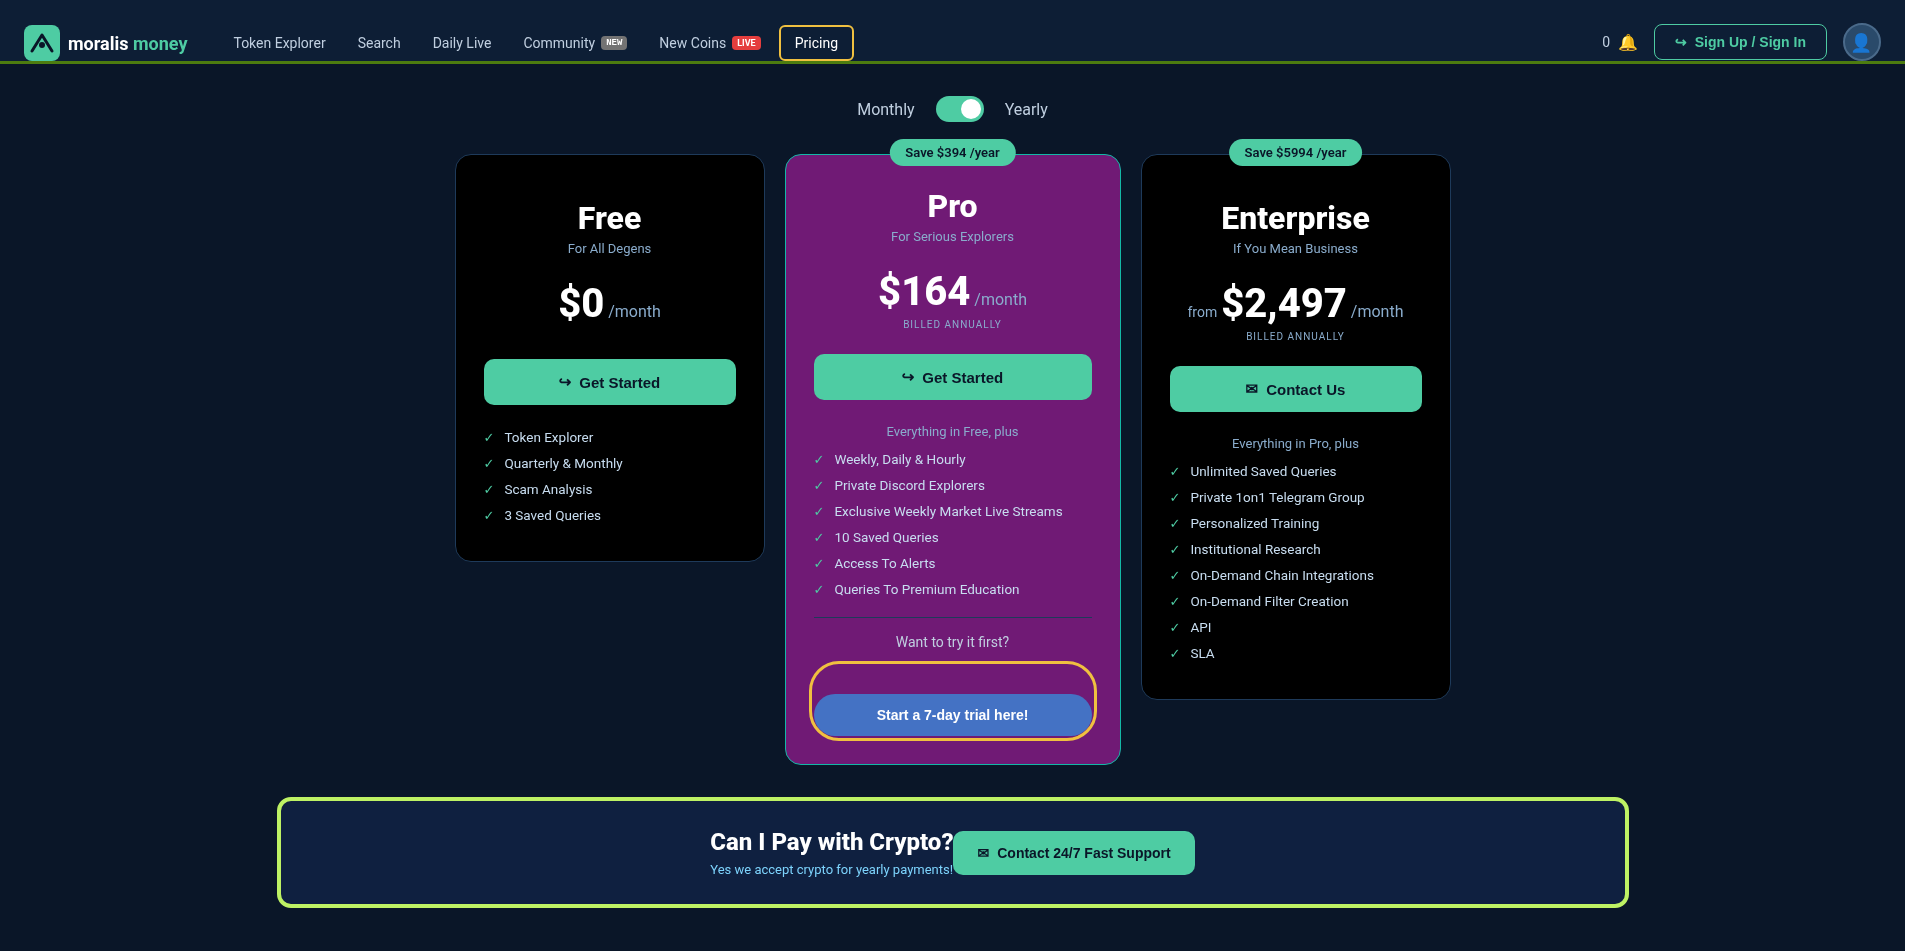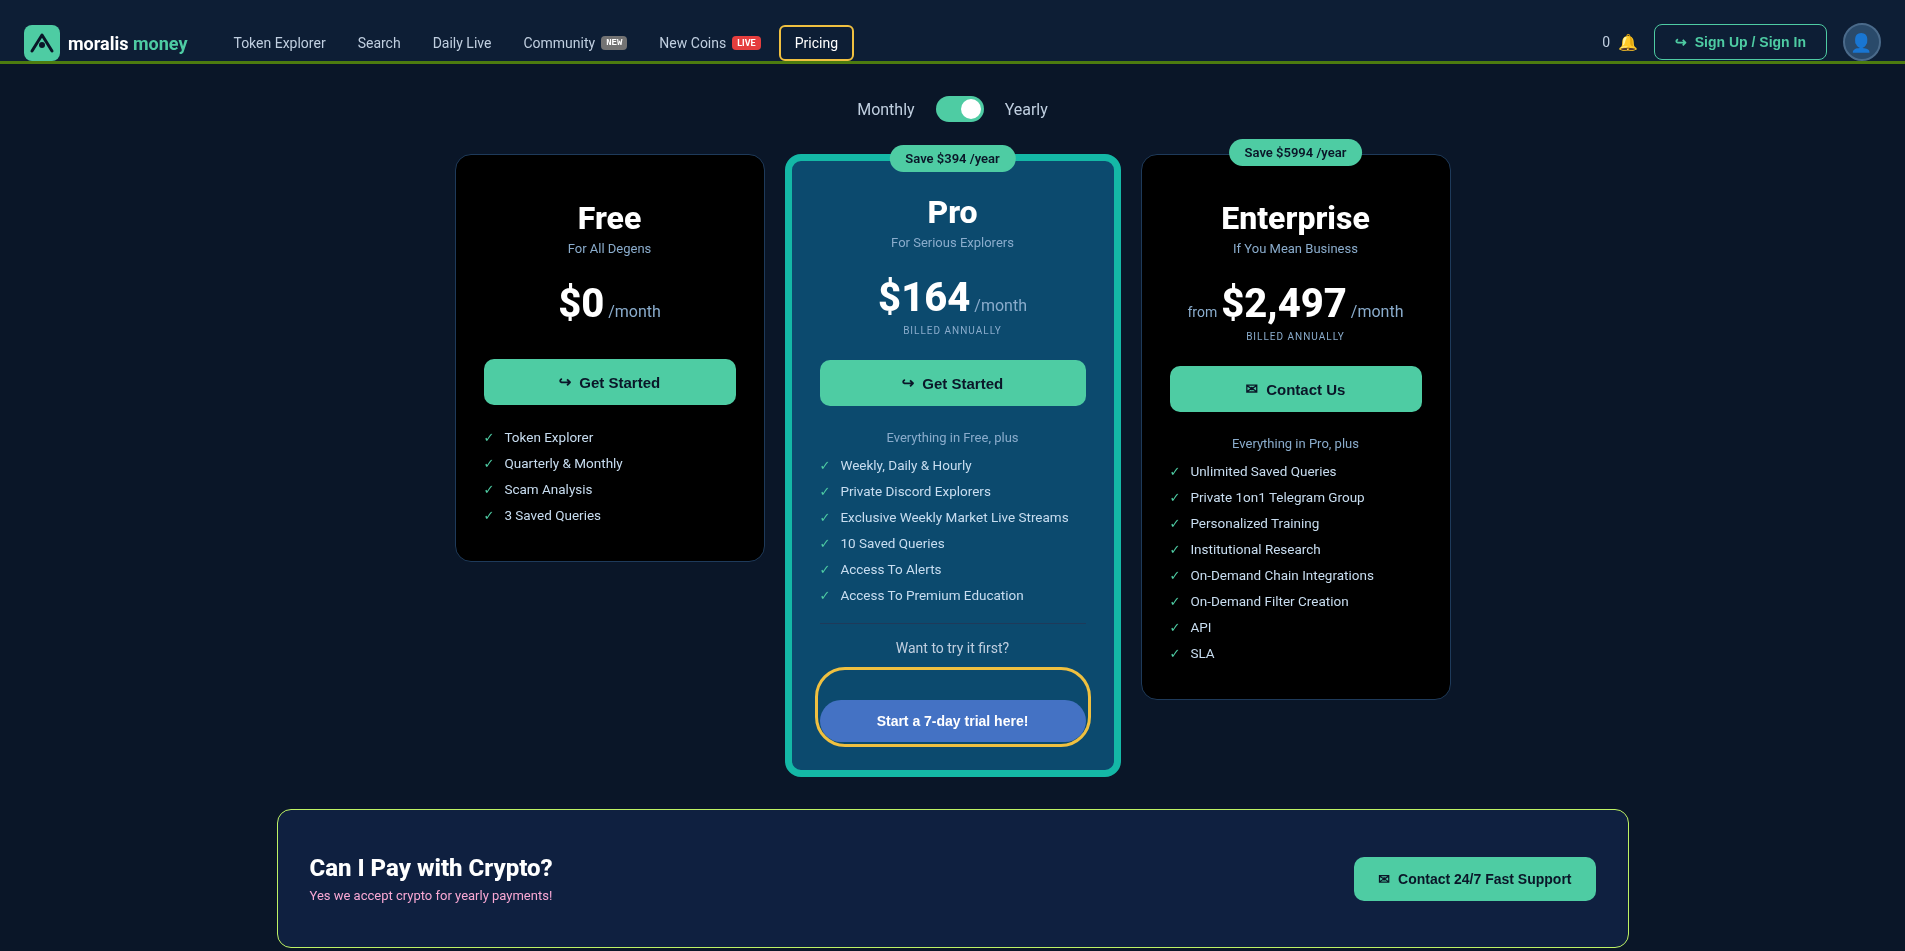--- a/index.html
+++ b/index.html
@@ -156,22 +156,22 @@
     }
 
     .card {
       background: #000000;
       border-radius: 16px;
       padding: 32px 28px 28px;
       width: 310px;
       border: 1px solid #1e3a5a;
     }
     .card-pro {
-      background: #0c4a6e;
-      border: 7px solid #14b8a6;
+      background: #701a75;
+      border: 1px solid #14b8a6;
       position: relative;
       width: 336px;
       padding-top: 20px;
     }
     .card-enterprise {
       width: 310px;
       position: relative;
     }
 
     .save-badge {
@@ -314,34 +314,34 @@
       font-size: 14px;
       font-weight: 700;
       cursor: pointer;
       margin-top: 28px;
     }
 
     
     .crypto-section {
       background: #0f2040;
       border-radius: 14px;
-      border: 1px solid #bef264;
-      padding: 44px 32px;
-      display: flex;
-      align-items: center;
-      justify-content: space-between;
+      border: 4px solid #bef264;
+      padding: 27px 32px;
+      display: flex;
+      align-items: center;
+      justify-content: center;
     }
     .crypto-text h2 {
       font-size: 24px;
       font-weight: 800;
       margin-bottom: 6px;
     }
     .crypto-text p {
       font-size: 13px;
-      color: #f9a8d4;
+      color: #7dd3fc;
     }
     .btn-support {
       display: flex;
       align-items: center;
       gap: 8px;
       padding: 14px 24px;
       background: #4ecca3;
       border: none;
       border-radius: 10px;
       color: #0a1628;
@@ -467,21 +467,21 @@
       <div class="feature-item">
         <span class="check-icon">✓</span>
         <span>10 Saved Queries</span>
       </div>
       <div class="feature-item">
         <span class="check-icon">✓</span>
         <span>Access To Alerts</span>
       </div>
       <div class="feature-item">
         <span class="check-icon">✓</span>
-        <span>Access To Premium Education</span>
+        <span>Queries To Premium Education</span>
       </div>
 
       <div class="trial-section">
         <div class="trial-question">Want to try it first?</div>
         <div class="trial-btn-wrapper">
           <div class="trial-btn-outline"></div>
           <button class="btn-trial">Start a 7-day trial here!</button>
         </div>
       </div>
     </div>

